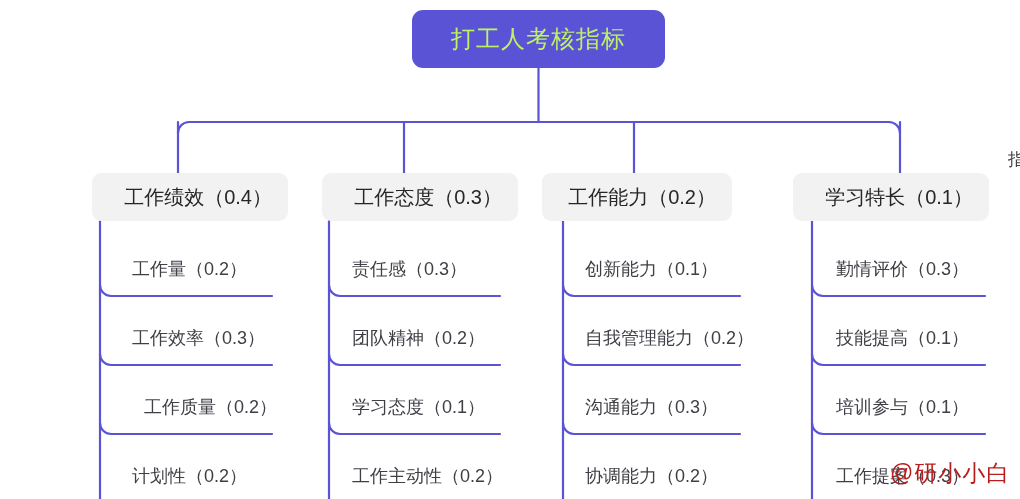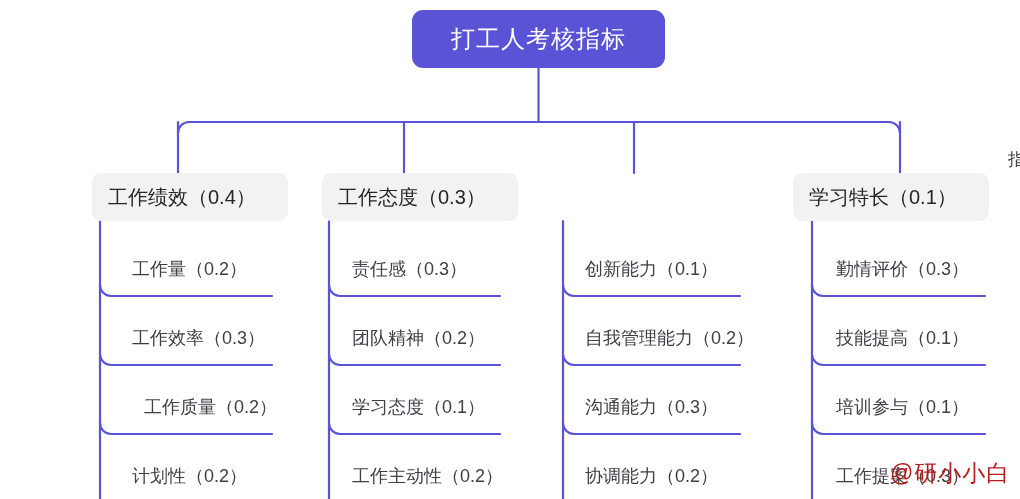--- a/index.html
+++ b/index.html
@@ -23,34 +23,34 @@
   
   .root-node {
     position: absolute;
     left: 412px; top: 10px;
     width: 253px; height: 58px;
     background: #5b53d6;
     border-radius: 11px;
     display: flex; align-items: center; justify-content: center;
   }
   .root-label {
-    color: #ffffff;
+    color: #bef264;
     font-size: 24px;
     letter-spacing: 1px;
     white-space: nowrap;
   }
 
   
   .branch-node {
     position: absolute;
     top: 173px;
     height: 48px;
     background: #f2f2f3;
     border-radius: 9px;
-    display: flex; align-items: center; justify-content: flex-start;
+    display: flex; align-items: center; justify-content: flex-end;
     padding: 0 16px;
   }
   .branch-label {
     color: #262626;
     font-size: 20px;
     white-space: nowrap;
   }
 
   
   .leaf {
@@ -123,20 +123,23 @@
   <div class="root-node">
     <span class="root-label">打工人考核指标</span>
   </div>
 
   <div class="branch-node" id="branch-0" style="left:92px; width:196px;">
     <span class="branch-label">工作绩效（0.4）</span>
   </div>
   <div class="branch-node" id="branch-1" style="left:322px; width:196px;">
     <span class="branch-label">工作态度（0.3）</span>
   </div>
+  <div class="branch-node" id="branch-2" style="left:542px; width:190px;">
+    <span class="branch-label">工作能力（0.2）</span>
+  </div>
   <div class="branch-node" id="branch-3" style="left:793px; width:196px;">
     <span class="branch-label">学习特长（0.1）</span>
   </div>
 
   <div id="leaf-layer">
       <div class="leaf" style="left: 132px; top: 252px;">
         <span class="leaf-label">工作量（0.2）</span>
       </div>
       <div class="leaf" style="left: 132px; top: 321px;">
         <span class="leaf-label">工作效率（0.3）</span>

